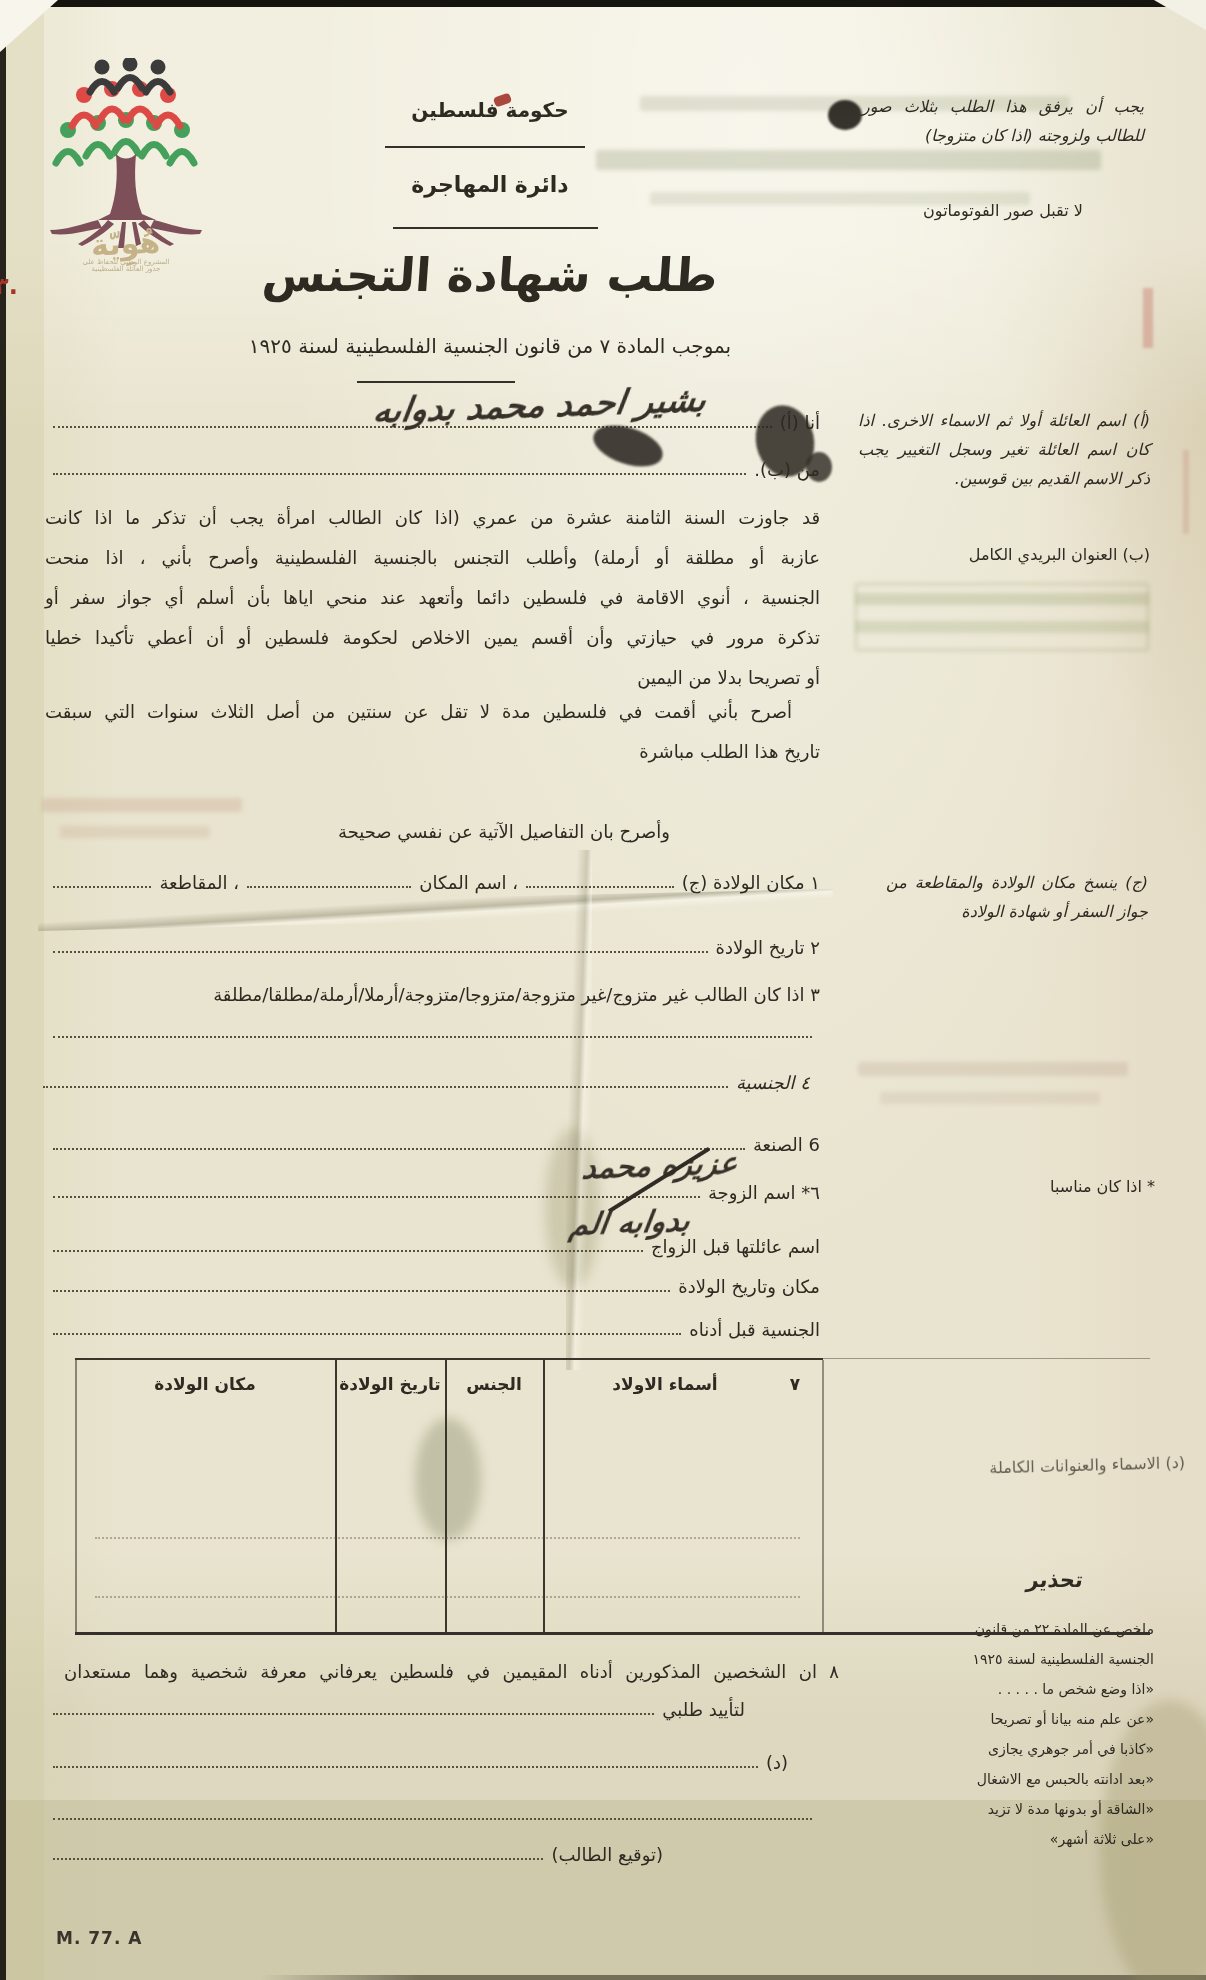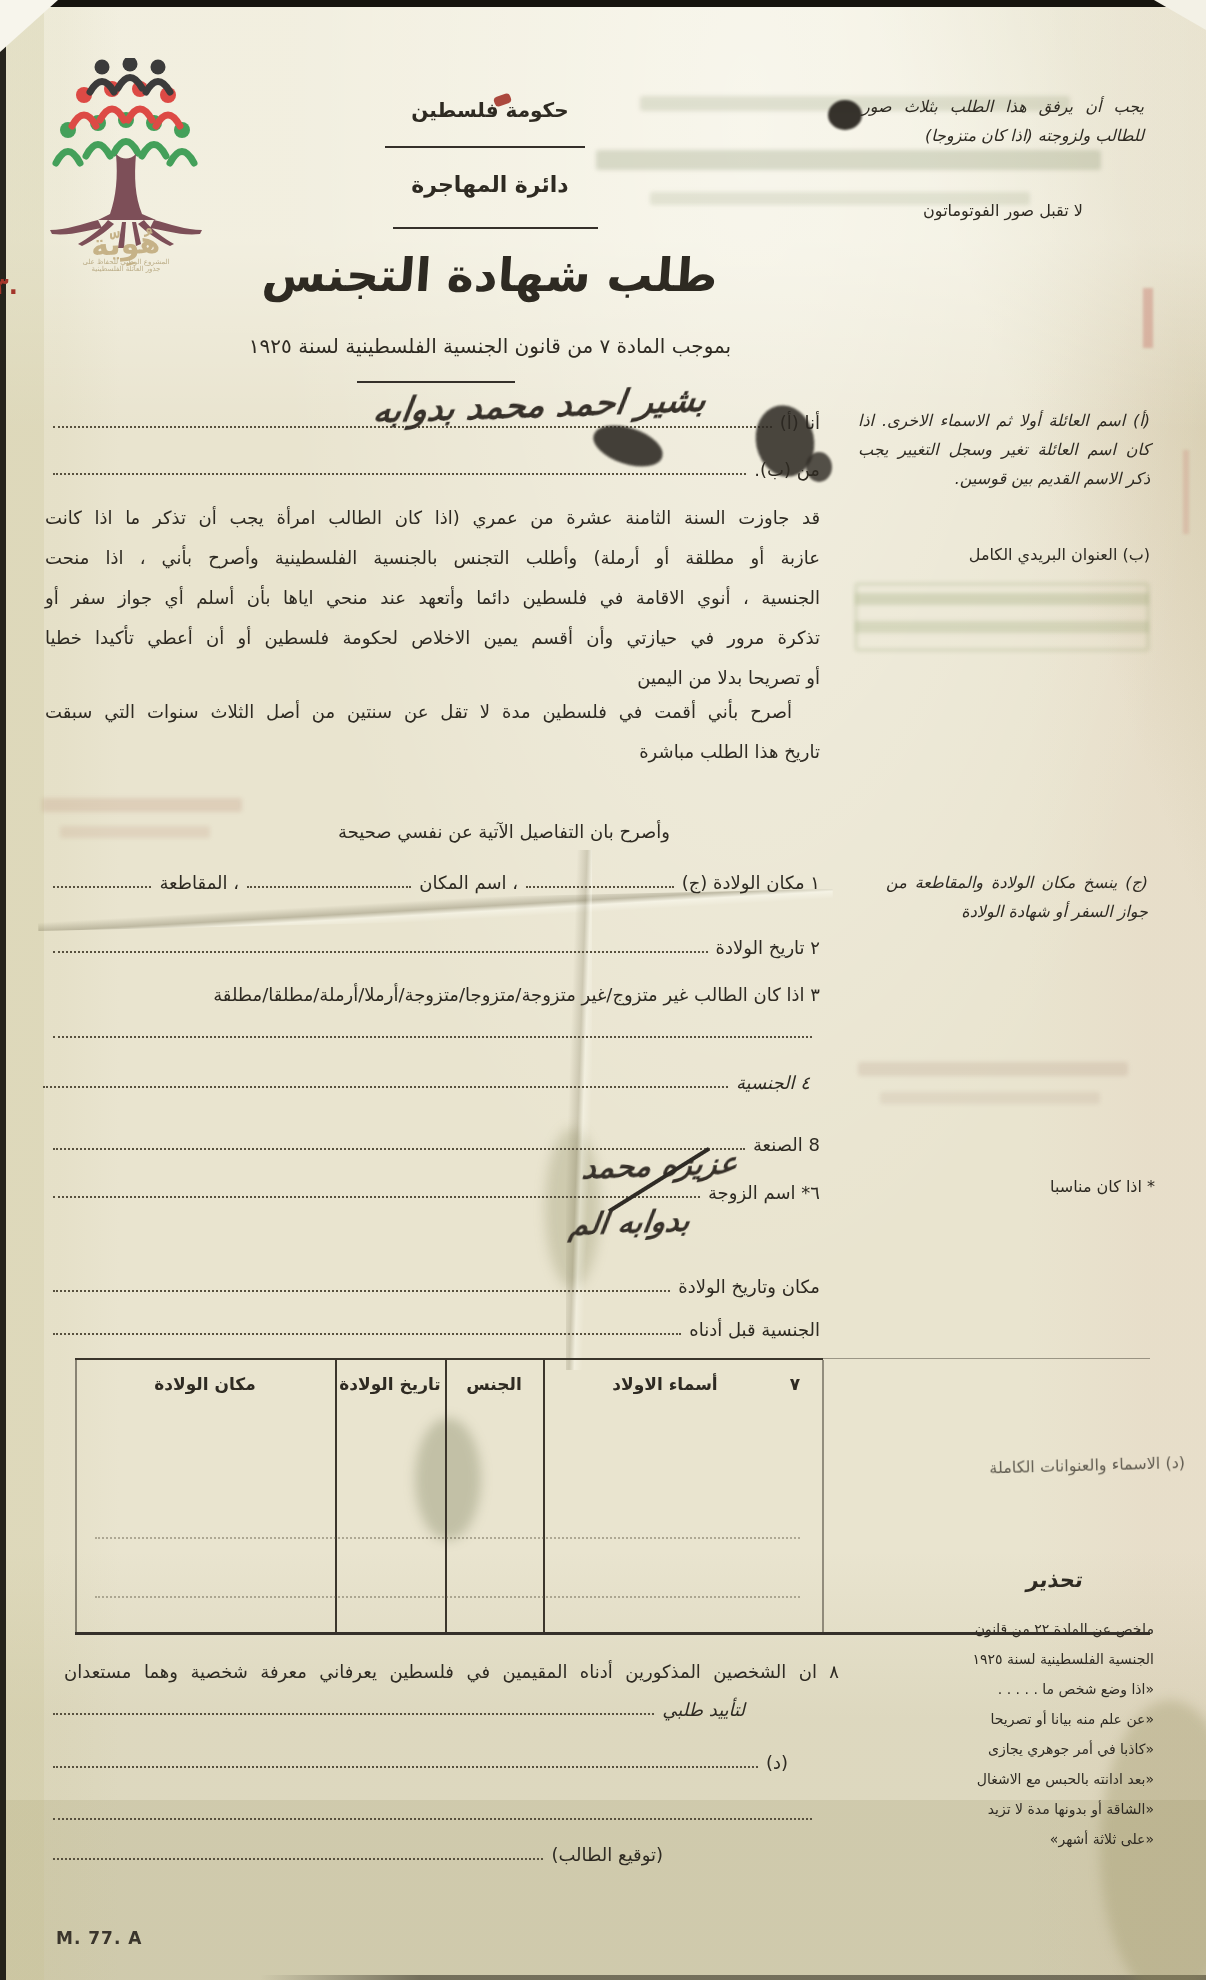--- a/index.html
+++ b/index.html
@@ -211,31 +211,35 @@
   <div class="abs line" style="left:45px;top:1018px;width:775px;">
     <span class="dots"></span>
   </div>
 
   <div class="abs line" style="left:35px;top:1068px;width:775px;font-style:italic;">
     <span class="lbl">٤ الجنسية</span>
     <span class="dots"></span>
   </div>
 
   <div class="abs line" style="left:45px;top:1130px;width:775px;">
-    <span class="lbl">8 الصنعة</span>
+    <span class="lbl">6 الصنعة</span>
     <span class="dots"></span>
   </div>
 
   <div class="abs line" style="left:45px;top:1178px;width:775px;">
     <span class="lbl">٦* اسم الزوجة</span>
     <span class="dots"></span>
   </div>
   <div class="abs hw" style="left:545px;top:1148px;width:230px;font-size:30px;text-align:center;">عزيزه محمد</div>
   <div class="abs" style="left:600px;top:1178px;width:118px;height:4px;background:#2f2b25;transform:rotate(-32deg);filter:blur(.5px);"></div>
 
+  <div class="abs line" style="left:45px;top:1232px;width:775px;">
+    <span class="lbl">اسم عائلتها قبل الزواج</span>
+    <span class="dots"></span>
+  </div>
   <div class="abs hw" style="left:530px;top:1205px;width:200px;font-size:30px;text-align:center;">بدوابه الم</div>
 
   <div class="abs line" style="left:45px;top:1272px;width:775px;">
     <span class="lbl">مكان وتاريخ الولادة</span>
     <span class="dots"></span>
   </div>
 
   <div class="abs line" style="left:45px;top:1315px;width:775px;">
     <span class="lbl">الجنسية قبل أدناه</span>
     <span class="dots"></span>
@@ -253,21 +257,21 @@
     <div class="abs rtl thead" style="left:10px;top:16px;width:240px;">مكان الولادة</div>
     <div class="abs rtl thead" style="left:263px;top:16px;width:104px;">تاريخ الولادة</div>
     <div class="abs rtl thead" style="left:372px;top:16px;width:94px;">الجنس</div>
     <div class="abs rtl thead" style="left:500px;top:16px;width:180px;">أسماء الاولاد</div>
     <div class="abs rtl thead" style="left:700px;top:16px;width:40px;">٧</div>
     <div class="rowdots" style="left:20px;top:179px;width:705px;"></div>
     <div class="rowdots" style="left:20px;top:238px;width:705px;"></div>
   </div>
 
   <div class="abs rtl bodytxt just" style="left:45px;top:1652px;width:775px;margin-left:19px;">٨ ان الشخصين المذكورين أدناه المقيمين في فلسطين يعرفاني معرفة شخصية وهما مستعدان</div>
-  <div class="abs line" style="left:45px;top:1695px;width:775px;padding-right:75px;box-sizing:border-box;font-style:italic;">
+  <div class="abs line" style="left:45px;top:1695px;width:775px;padding-right:75px;box-sizing:border-box;">
     <span class="lbl">لتأييد طلبي</span>
     <span class="dots"></span>
   </div>
 
   <div class="abs line" style="left:45px;top:1748px;width:775px;padding-right:32px;box-sizing:border-box;">
     <span class="lbl">(د)</span>
     <span class="dots"></span>
   </div>
 
   <div class="abs line" style="left:45px;top:1800px;width:775px;">

